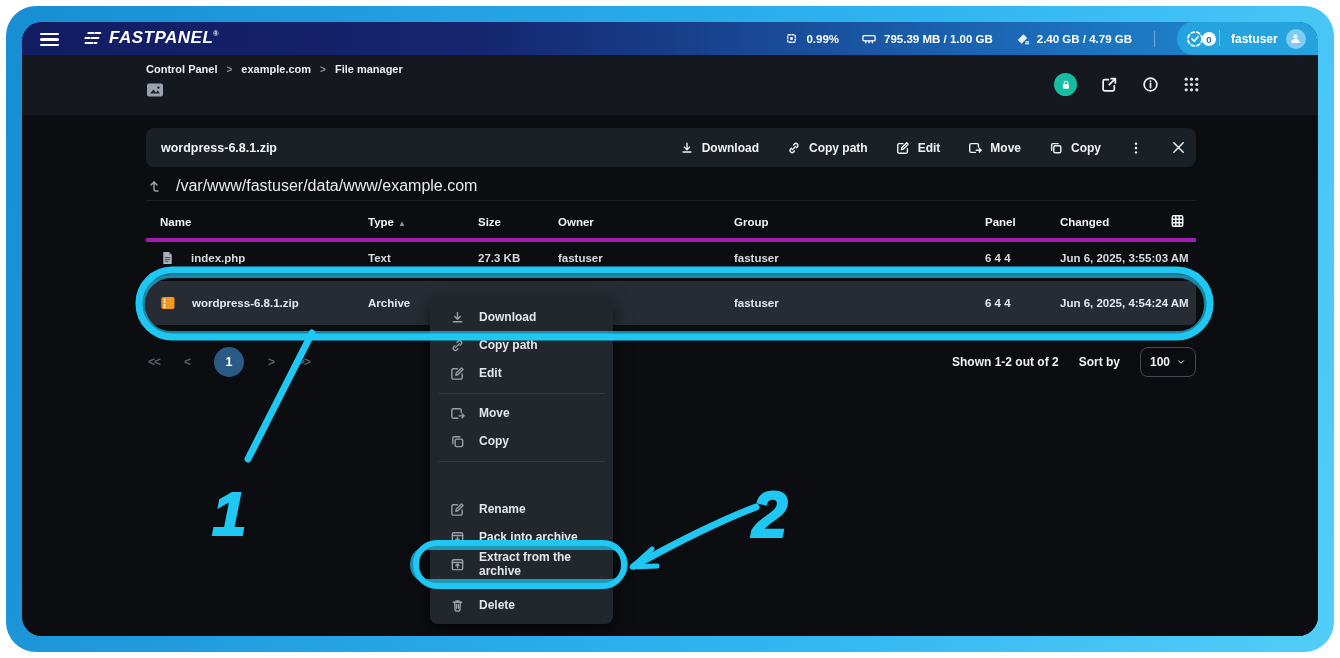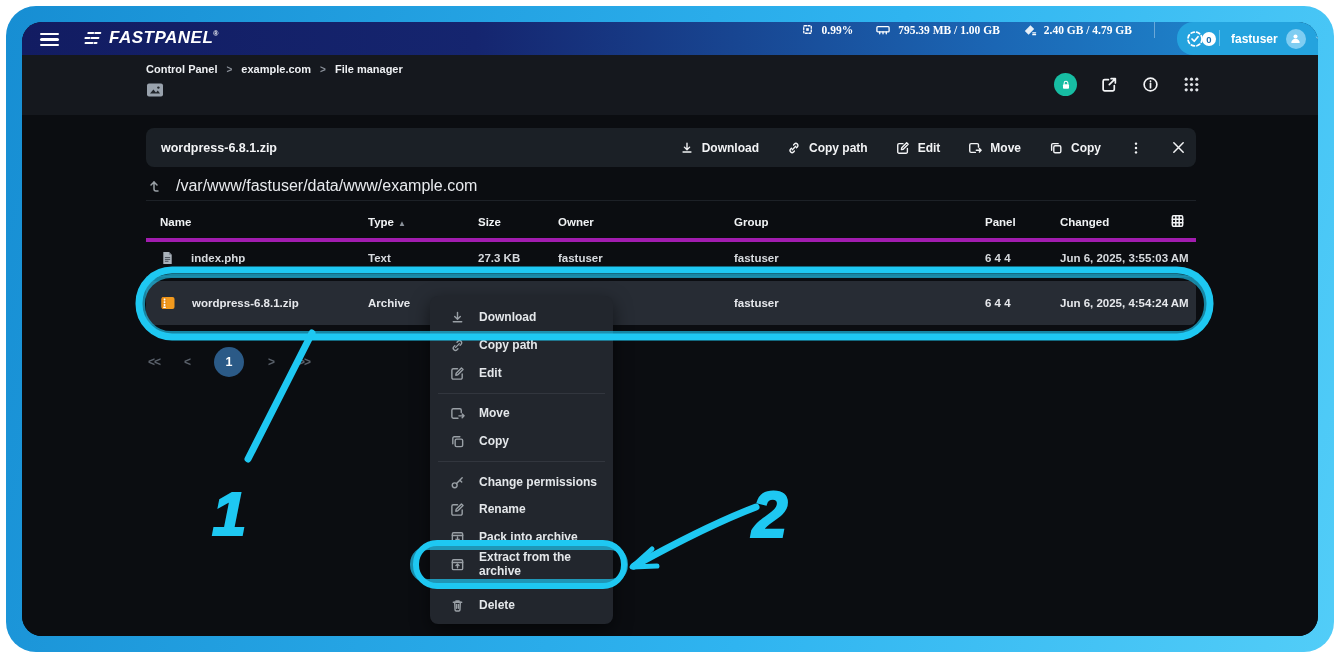--- a/index.html
+++ b/index.html
@@ -81,21 +81,21 @@
             <line x1="7" y1="4" x2="12" y2="4"></line>
               <line x1="14" y1="4" x2="19" y2="4"></line>
             <line x1="5" y1="9" x2="9" y2="9"></line>
               <line x1="11" y1="9" x2="18" y2="9"></line>
             <line x1="6" y1="14" x2="13" y2="14"></line>
               <line x1="15" y1="14" x2="17" y2="14"></line>
           </g>
         </svg>
         <span class="logo"><span>FASTPANEL</span><sup>®</sup></span>
       </div>
-      <div class="abs" style="right:163px;top:0;height:33px;display:flex;align-items:flex-start;gap:22px;font-family:Liberation Serif, serif;">
+      <div class="abs" style="right:163px;top:0;height:33px;display:flex;align-items:center;gap:22px;">
         <div class="stat">
           <svg width="15" height="15" viewBox="0 0 16 16">
               <g class="icb">
                 <rect x="4" y="4" width="8" height="8" rx="1" stroke-dasharray="2 1.6"></rect>
                 <rect x="6.6" y="6.6" width="2.8" height="2.8" fill="#fff" stroke="none"></rect>
               </g>
             </svg>
           <span>0.99%</span>
         </div>
         <div class="stat">
@@ -338,20 +338,30 @@
         <span class="cell c-changed">Jun 6, 2025, 4:54:24 AM</span>
       </div>
 
       <div class="abs pager">
         <span style="cursor:pointer;">&lt;&lt;</span>
         <span style="cursor:pointer;">&lt;</span>
         <span class="pcur" style="cursor:pointer;">1</span>
         <span style="cursor:pointer;">&gt;</span>
         <span style="cursor:pointer;">&gt;&gt;</span>
       </div>
+      <div class="abs lfooter">
+        <span class="shown">Shown 1-2 out of 2</span>
+        <span class="sortby">Sort by</span>
+        <span class="pagesel">
+          <span>100</span>
+          <svg width="10" height="10" viewBox="0 0 16 16">
+              <path class="icw" d="M4 6l4 4 4-4"></path>
+            </svg>
+        </span>
+      </div>
 
       <div class="abs cmenu">
         <div class="mi" style="top:7px;">
           <svg width="15" height="15" viewBox="0 0 16 16">
               <g class="ic">
                 <path d="M8 2.5v7M5 7l3 3 3-3M3.5 12.5h9"></path>
               </g>
             </svg>
           <span>Download</span>
           </div>
@@ -387,29 +397,20 @@
         <div class="mi" style="top:131px;">
           <svg width="15" height="15" viewBox="0 0 16 16">
               <g class="ic">
                 <rect x="5.5" y="5.5" width="8" height="8" rx="1.5"></rect>
                 <path d="M10.5 3H4.5A1.5 1.5 0 003 4.5v6"></path>
               </g>
             </svg>
           <span>Copy</span>
           </div>
         <div class="msep" style="top:165px;"></div>
-        <div class="mi" style="top:172px;">
-          <svg width="15" height="15" viewBox="0 0 16 16">
-              <g class="ic">
-                <circle cx="5" cy="11" r="2.6"></circle>
-                <path d="M7 9l6-6M10.5 5.5l2 2"></path>
-              </g>
-            </svg>
-          <span>Change permissions</span>
-          </div>
         <div class="mi" style="top:199px;">
           <svg width="15" height="15" viewBox="0 0 16 16">
               <g class="ic">
                 <path d="M13 8.5v4a1.5 1.5 0 01-1.5 1.5h-8A1.5 1.5 0 012 12.5v-8A1.5 1.5 0 013.5 3H8"></path>
                 <path d="M6.2 9.8l.4-2.1 5.6-5.6 1.7 1.7-5.6 5.6z"></path>
               </g>
             </svg>
           <span>Rename</span>
           </div>
         <div class="mi" style="top:227px;">

